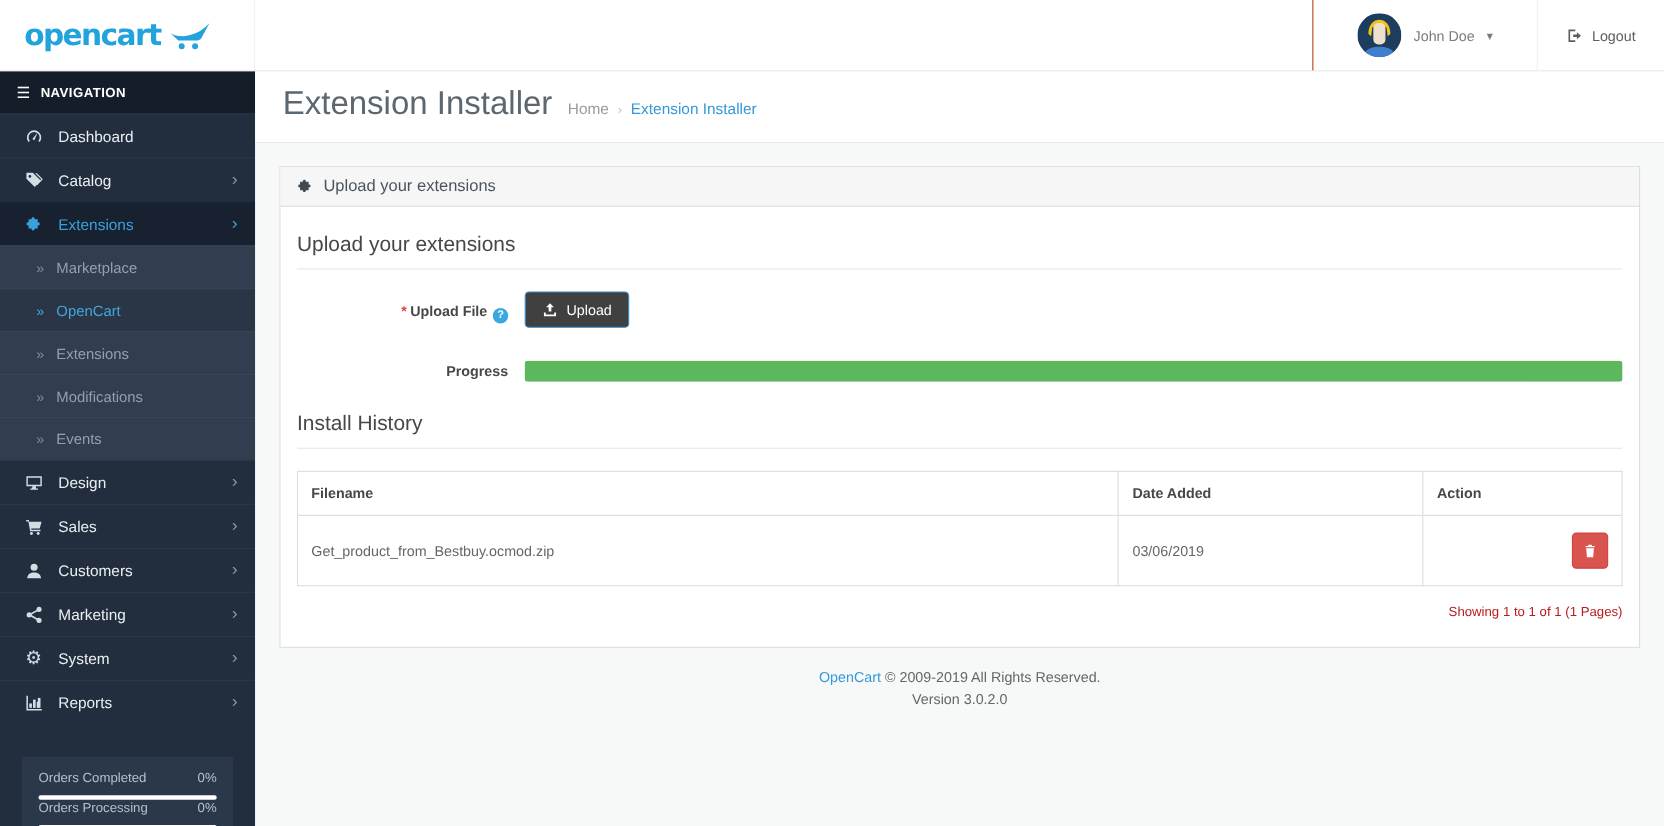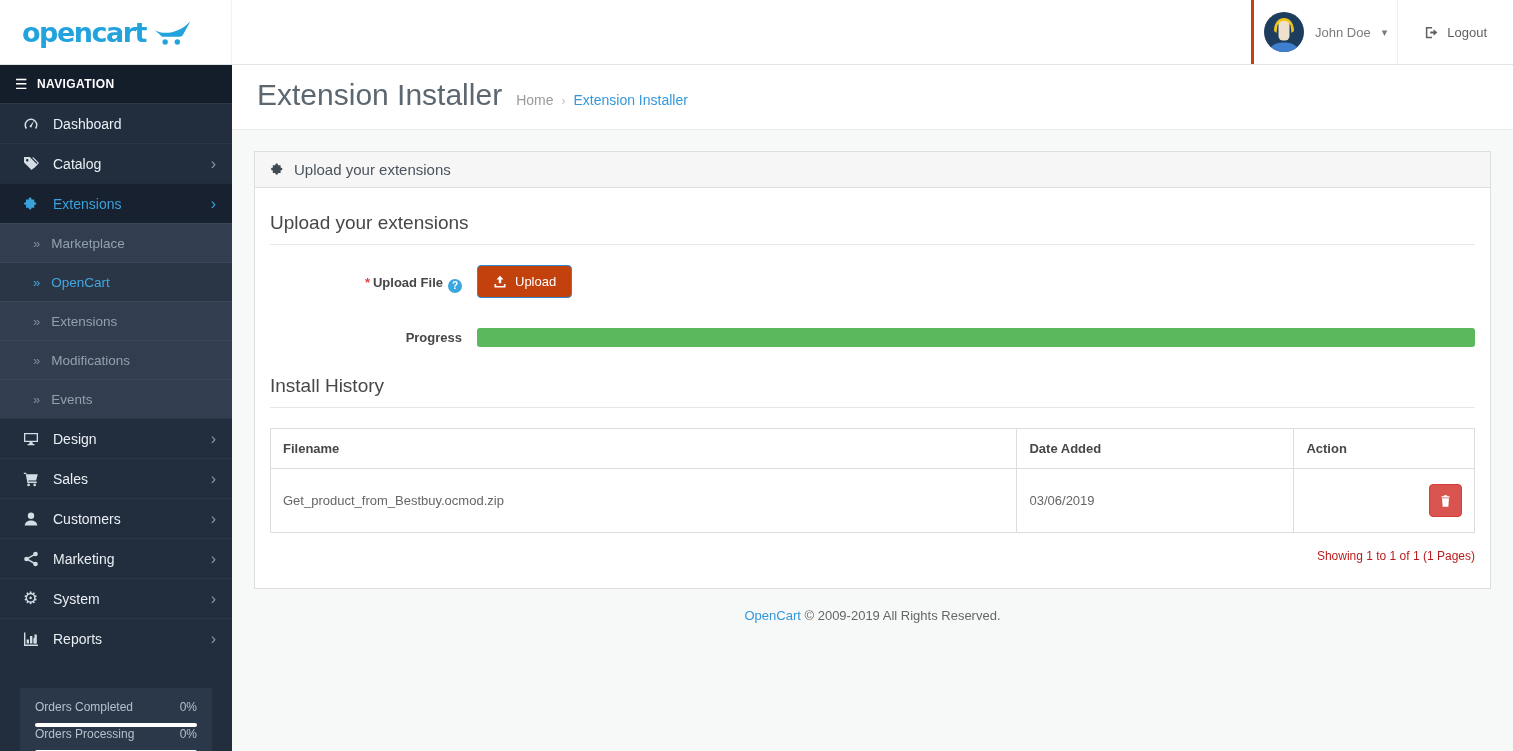--- a/index.html
+++ b/index.html
@@ -10,21 +10,21 @@
     -webkit-font-smoothing:antialiased;
   }
   .app { width:1513px; height:751px; display:flex; flex-direction:column; }
 
   
   .topbar { flex:0 0 65px; height:65px; background:#fff; border-bottom:1px solid #e2e5e8; display:flex; }
   .logo-wrap { width:232px; flex:0 0 232px; display:flex; align-items:center; padding-left:22px; border-right:1px solid #f0f2f3; }
   .logo { display:flex; align-items:center; gap:7px; cursor:pointer; }
   .logo-text { font-family:"DejaVu Sans","Liberation Sans",sans-serif; font-weight:bold; font-size:27px; color:#23a3dd; letter-spacing:-1.5px; }
   .topbar-right { flex:1; display:flex; justify-content:flex-end; align-items:stretch; }
-  .user-menu { display:flex; align-items:center; gap:11px; padding:0 10px; border-left:3px solid #c2410c; border-right:1px solid #efefef; cursor:pointer; }
+  .user-menu { display:flex; align-items:center; gap:11px; padding:0 40px; border-left:1px solid #c2410c; border-right:1px solid #efefef; cursor:pointer; }
   .user-name { font-size:13px; color:#7b7b7b; }
   .caret { font-size:11px; color:#7b7b7b; }
   .logout-btn { display:flex; align-items:center; gap:8px; padding:0 26px; font-size:13px; color:#5f5f5f; cursor:pointer; }
 
   
   .main { flex:1; display:flex; min-height:0; }
 
   
   .sidebar { width:232px; flex:0 0 232px; background:#222d3e; overflow:hidden; }
   .nav-header { height:38px; background:#141d2a; color:#fff; display:flex; align-items:center; gap:9px; padding:0 15px; font-size:12px; font-weight:bold; letter-spacing:.4px; }
@@ -60,21 +60,21 @@
   .panel-body { padding:20px 15px 25px; }
 
   .legend { font-size:19px; color:#474747; padding:4px 0 10px; border-bottom:1px solid #e7e7e7; margin:0 0 20px; font-weight:400; }
   .section { margin-bottom:24px; }
   .form-row { display:flex; }
   .form-label { flex:0 0 207px; width:207px; text-align:right; padding-right:15px; font-size:13px; font-weight:bold; color:#474747; padding-top:10px; }
   .req { color:#e2453a; margin-right:3px; }
   .help-icon { display:inline-block; width:14px; height:14px; line-height:14px; border-radius:50%; background:#3aa7de; color:#fff; font-size:10px; font-weight:bold; text-align:center; margin-left:5px; vertical-align:-2px; cursor:pointer; }
   .form-control-col { flex:1; min-width:0; }
 
-  .btn-primary { display:inline-flex; align-items:center; gap:8px; background:#c2410c; border:1px solid #2d8dcc; color:#fff; font-size:13px; padding:8px 15px; border-radius:4px; cursor:pointer; font-family:inherit; }
+  .btn-primary { display:inline-flex; align-items:center; gap:8px; background:#404040; border:1px solid #2d8dcc; color:#fff; font-size:13px; padding:8px 15px; border-radius:4px; cursor:pointer; font-family:inherit; }
 
   .progress { height:19px; background:#f5f5f5; border-radius:3px; overflow:hidden; box-shadow:inset 0 1px 2px rgba(0,0,0,.08); margin-top:6px; }
   .progress-bar { height:100%; background:#5cb85c; }
   .success-msg { color:#4cae4c; font-size:13px; margin-top:15px; }
 
   table.history { width:100%; border-collapse:collapse; border:1px solid #ddd; font-size:13px; }
   table.history th { text-align:left; padding:12px; color:#474747; font-weight:bold; border:1px solid #ddd; background:#fff; }
   table.history td { padding:15px 12px; color:#666; border:1px solid #ddd; }
   th.col-action, td.col-action { text-align:right; }
   .btn-danger { width:33px; height:33px; background:#d9534f; border:1px solid #d43f3a; border-radius:4px; display:inline-flex; align-items:center; justify-content:center; cursor:pointer; }
@@ -345,17 +345,18 @@
             </div>
 
           </div>
         </div>
 
         <div class="footer">
           <div>
             <a>OpenCart</a>
             <span>© 2009-2019 All Rights Reserved.</span>
           </div>
+          <div>Version 3.0.2.0</div>
         </div>
       </div>
     </div>
   </div>
 </div>
 
 </body></html>

